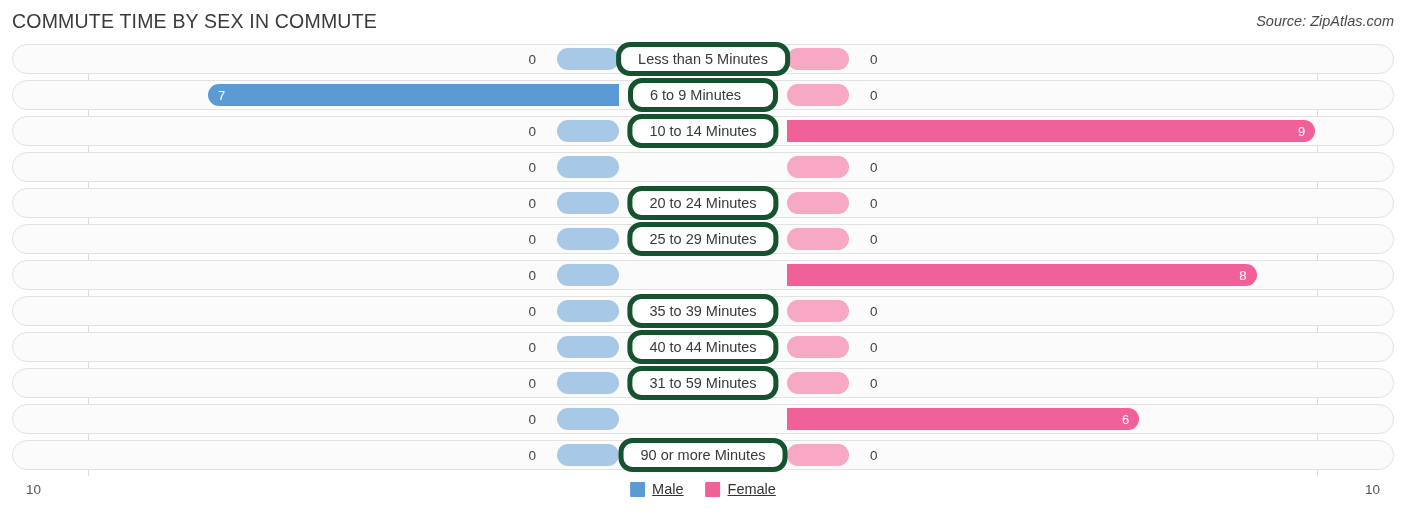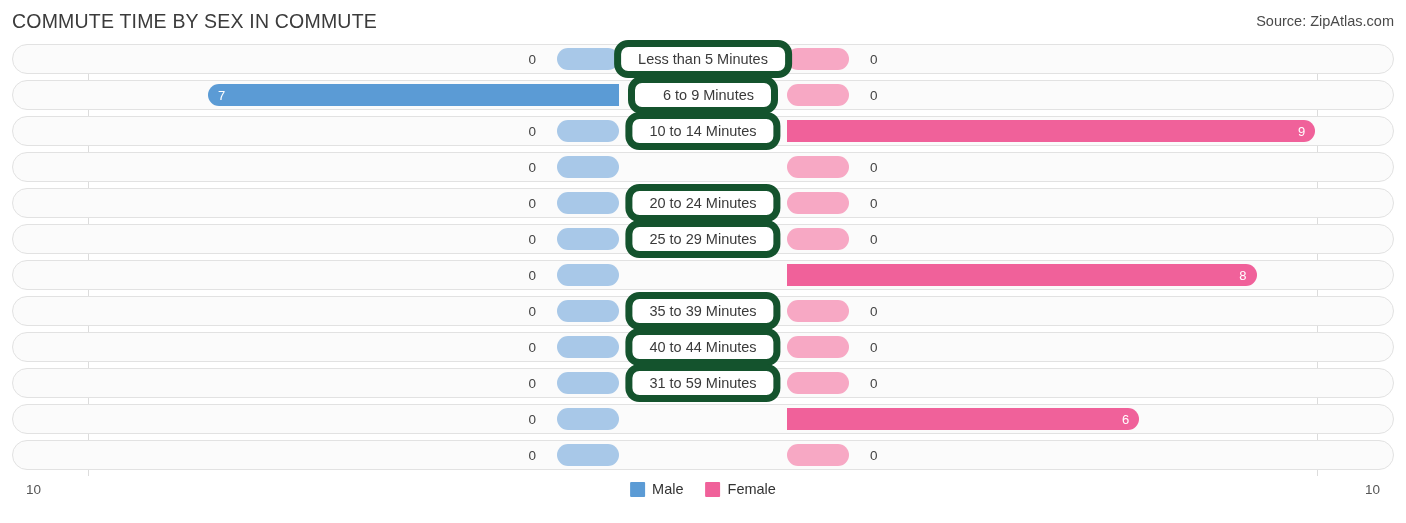--- a/index.html
+++ b/index.html
@@ -29,20 +29,21 @@
     font-weight: 400;
     letter-spacing: .2px;
     color: #3b3b3b;
     white-space: nowrap;
   }
   .chart-source {
     position: absolute;
     right: 12px;
     top: 13px;
     font-size: 14.5px;
+    font-style: italic;
     color: #4a4a4a;
     white-space: nowrap;
     margin-left: 12px;
   }
 
   
   .plot {
     position: relative;
     margin: 0 12px;
     height: 432px;
@@ -122,25 +123,25 @@
 
   
   .cat-pill {
     position: absolute;
     left: 50%;
     top: 50%;
     transform: translate(-50%, -50%);
     min-width: 150px;
     padding: 4px 17px;
     background: #ffffff;
-    border: 7px solid #14532d;
+    border: 5px solid #14532d;
     border-radius: 14px;
     font-size: 14.5px;
     color: #3a3a3a;
-    text-align: right;
+    text-align: left;
     white-space: nowrap;
     box-sizing: border-box;
   }
 
   
   .footer {
     position: relative;
     height: 38px;
     margin: 0 12px;
     text-align: right;
@@ -171,20 +172,21 @@
   }
   .legend-swatch {
     width: 15px;
     height: 15px;
     border-radius: 1px;
     display: inline-block;
   }
   .legend-label {
     font-size: 14.5px;
     color: #333333;
+    text-decoration: underline;
   }
 </style>
 </head>
 <body>
 
 <div class="header">
   <div class="chart-title">COMMUTE TIME BY SEX IN COMMUTE</div>
   <div class="chart-source">Source: ZipAtlas.com</div>
 </div>
 
@@ -291,20 +293,21 @@
             <span class="bar-value">6</span>
           </div>
         </div>
       </div>
       <div class="row">
         <div class="row-inner">
           <span class="outside-value outside-left">0</span>
           <div class="bar bar-male zero" style="width: 62px;"></div>
           <span class="outside-value outside-right">0</span>
           <div class="bar bar-female zero" style="width: 62px;"></div>
+          <div class="cat-pill">90 or more Minutes</div>
         </div>
       </div>
     </div>
 </div>
 
 <div class="footer">
   <div class="axis-label axis-left">10</div>
   <div class="axis-label axis-right">10</div>
   <div class="legend" id="legend-container">
       <div class="legend-item">

